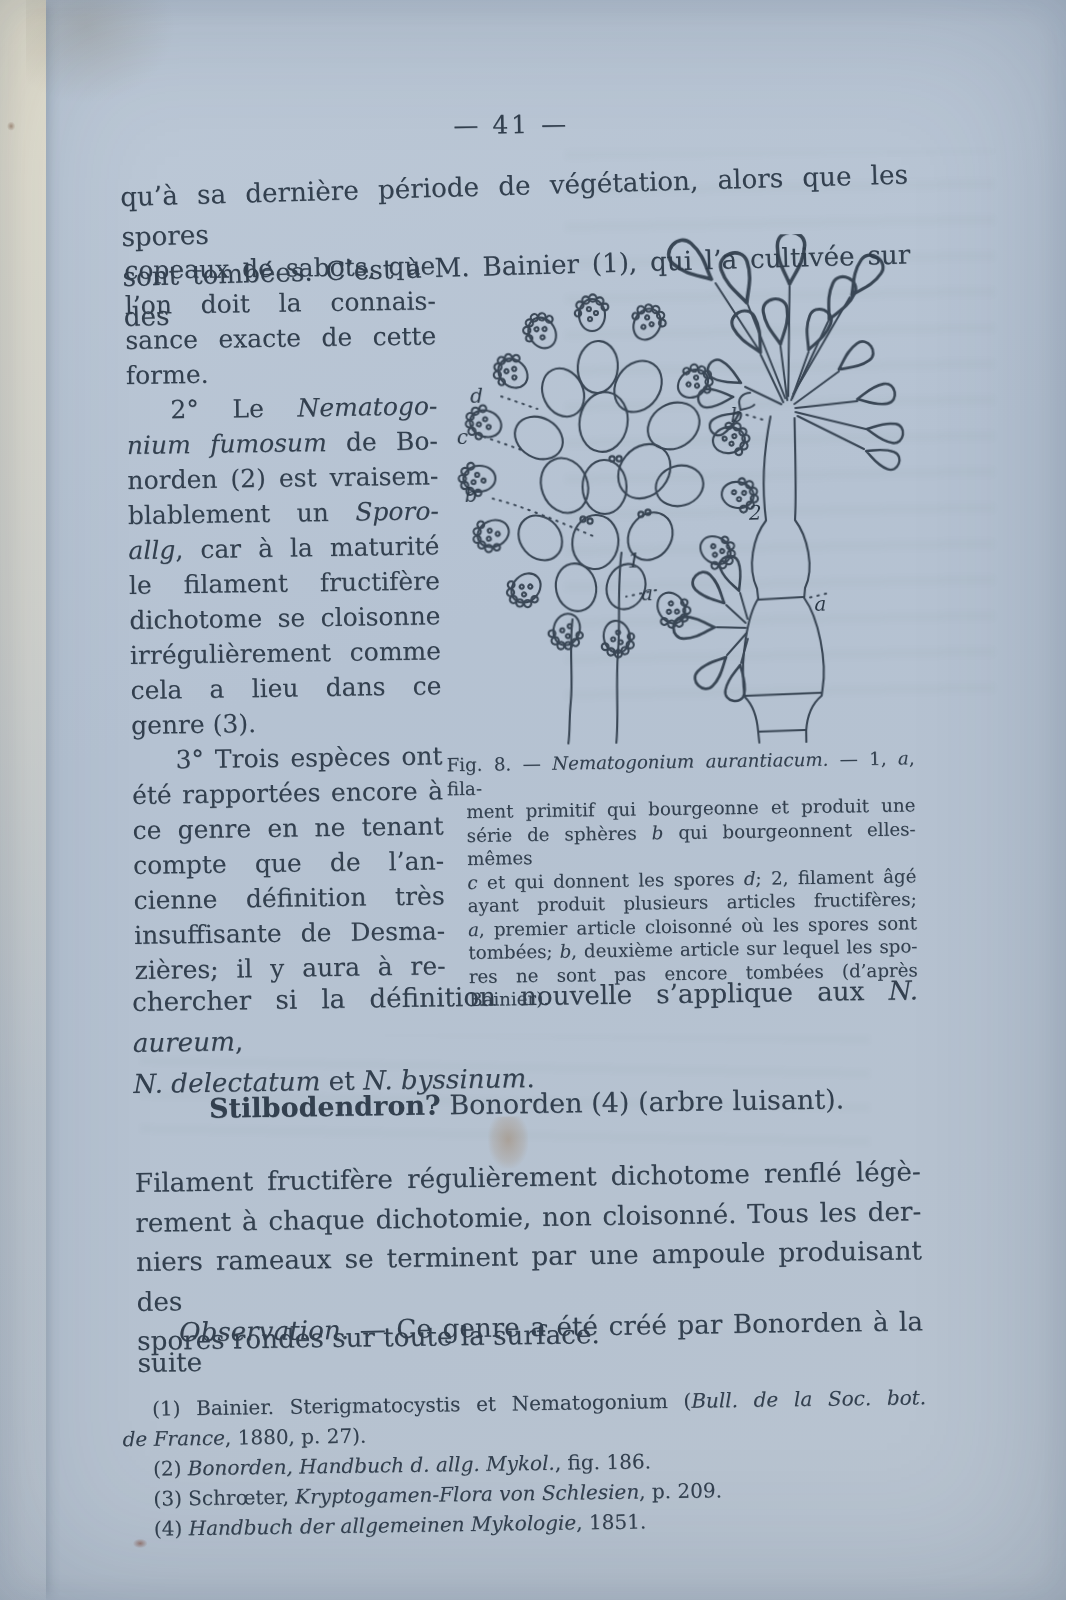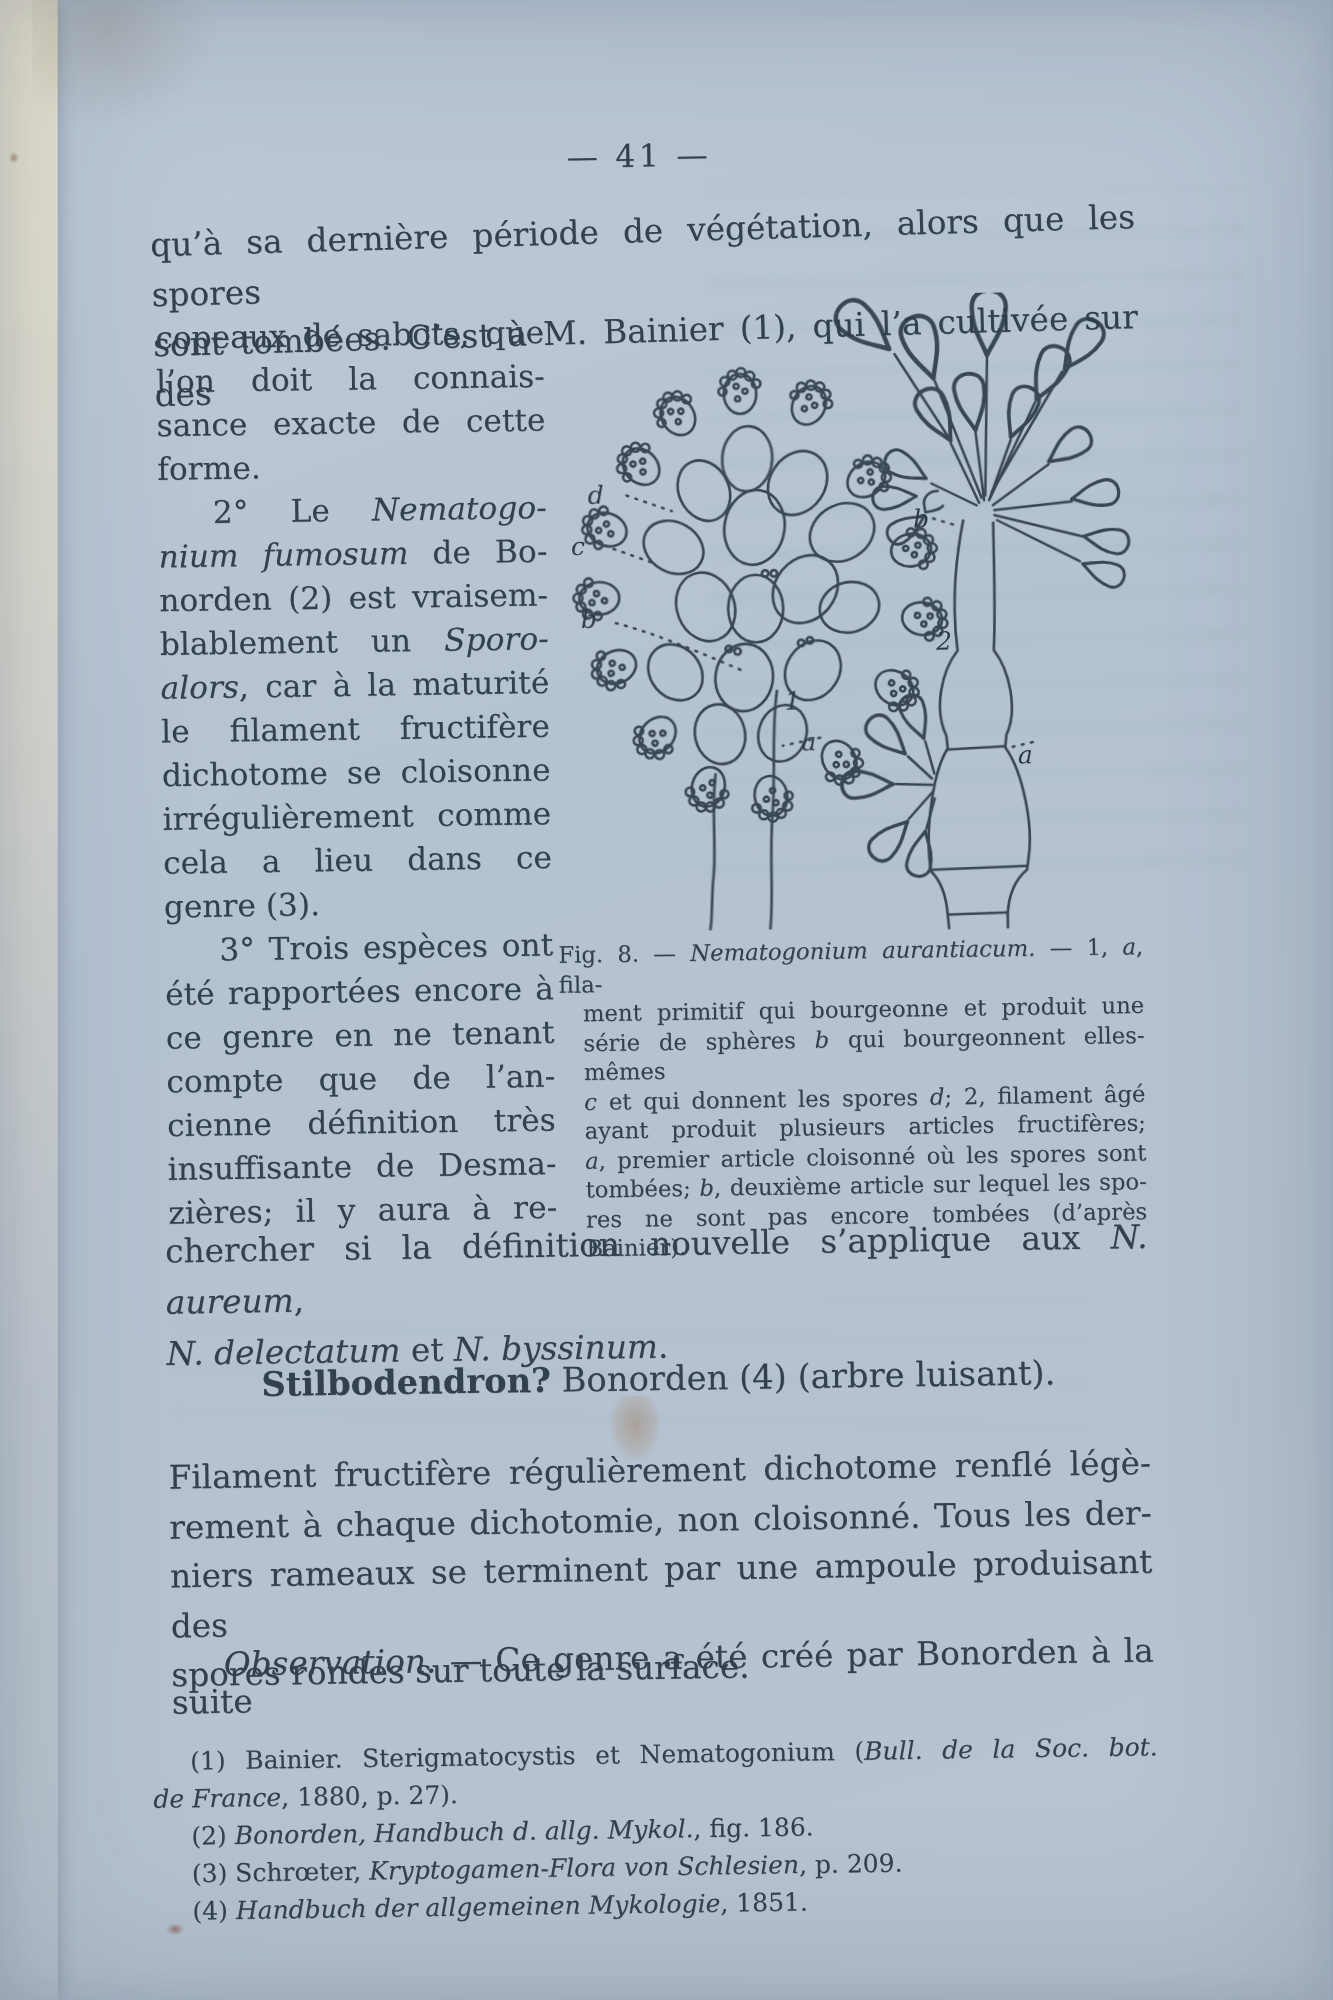--- a/index.html
+++ b/index.html
@@ -76,21 +76,21 @@
 
     <div id="leftcol" class="tx">
       <span class="ln fill"><span>copeaux de sabots, que</span></span>
       <span class="ln fill"><span>l’on doit la connais-</span></span>
       <span class="ln fill"><span>sance exacte de cette</span></span>
       <span class="ln"><span>forme.</span></span>
       <span class="ln fill indent"><span>2° Le </span><span class="it">Nematogo-</span></span>
       <span class="ln fill"><span class="it">nium fumosum</span><span> de Bo-</span></span>
       <span class="ln fill"><span>norden (2) est vraisem-</span></span>
       <span class="ln fill"><span>blablement un </span><span class="it">Sporo-</span></span>
-      <span class="ln fill"><span class="it">alors</span><span>, car à la maturité</span></span>
+      <span class="ln fill"><span class="it">allg</span><span>, car à la maturité</span></span>
       <span class="ln fill"><span>le filament fructifère</span></span>
       <span class="ln fill"><span>dichotome se cloisonne</span></span>
       <span class="ln fill"><span>irrégulièrement comme</span></span>
       <span class="ln fill"><span>cela a lieu dans ce</span></span>
       <span class="ln"><span>genre (3).</span></span>
       <span class="ln fill indent"><span>3° Trois espèces ont</span></span>
       <span class="ln fill"><span>été rapportées encore à</span></span>
       <span class="ln fill"><span>ce genre en ne tenant</span></span>
       <span class="ln fill"><span>compte que de l’an-</span></span>
       <span class="ln fill"><span>cienne définition très</span></span>

